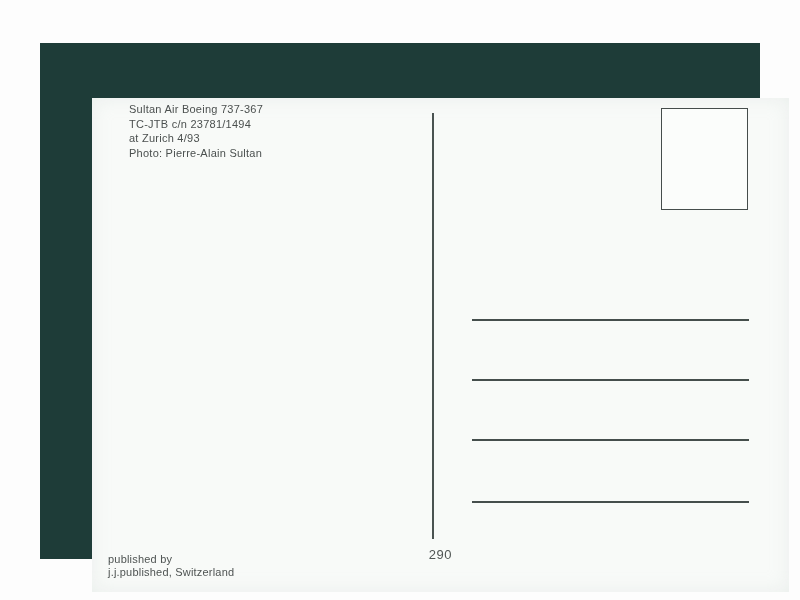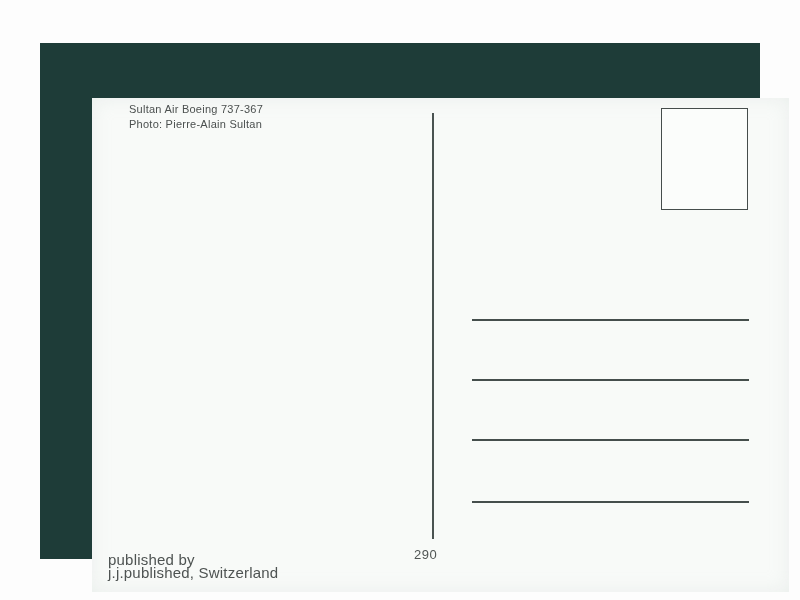--- a/index.html
+++ b/index.html
@@ -74,43 +74,45 @@
   }
   .address-line:nth-child(1) { top: 0; }
   .address-line:nth-child(2) { top: 60px; }
   .address-line:nth-child(3) { top: 120px; }
   .address-line:nth-child(4) { top: 182px; }
   .card-number {
     position: absolute;
     left: 322px;
     top: 449px;
     width: 38px;
-    text-align: left;
+    text-align: right;
     font-size: 13px;
     letter-spacing: 0.5px;
     color: #505554;
   }
   .publisher {
     position: absolute;
     left: 16px;
     top: 455px;
-    font-size: 15px;
+    font-size: 11px;
     line-height: 13px;
     letter-spacing: 0.2px;
     color: #4e5352;
   }
 </style>
 </head>
 <body>
 
 <div class="mat">
   <div class="card">
 
     <div class="caption">
       <div>Sultan Air Boeing 737-367</div>
+      <div>TC-JTB c/n 23781/1494</div>
+      <div>at Zurich 4/93</div>
       <div>Photo: Pierre-Alain Sultan</div>
     </div>
 
     <div class="stamp-box"></div>
 
     <div class="divider-v"></div>
 
     <div class="address-lines">
         <div class="address-line"></div>
         <div class="address-line"></div>

